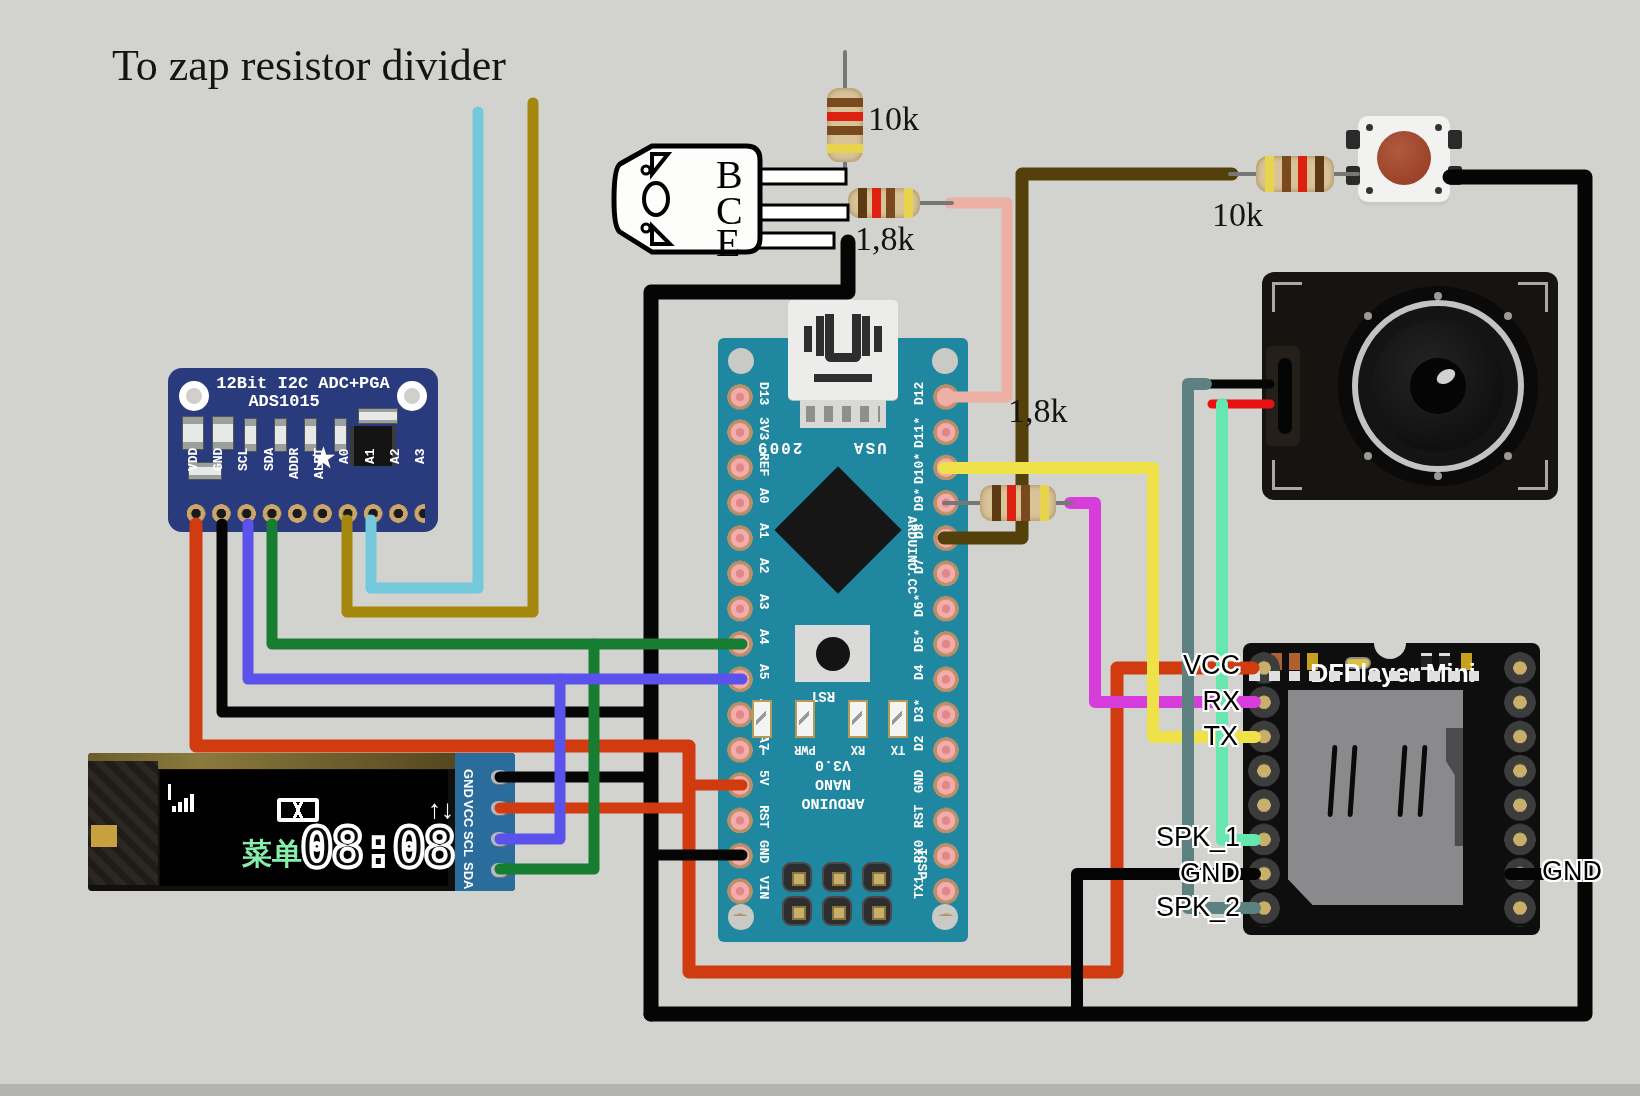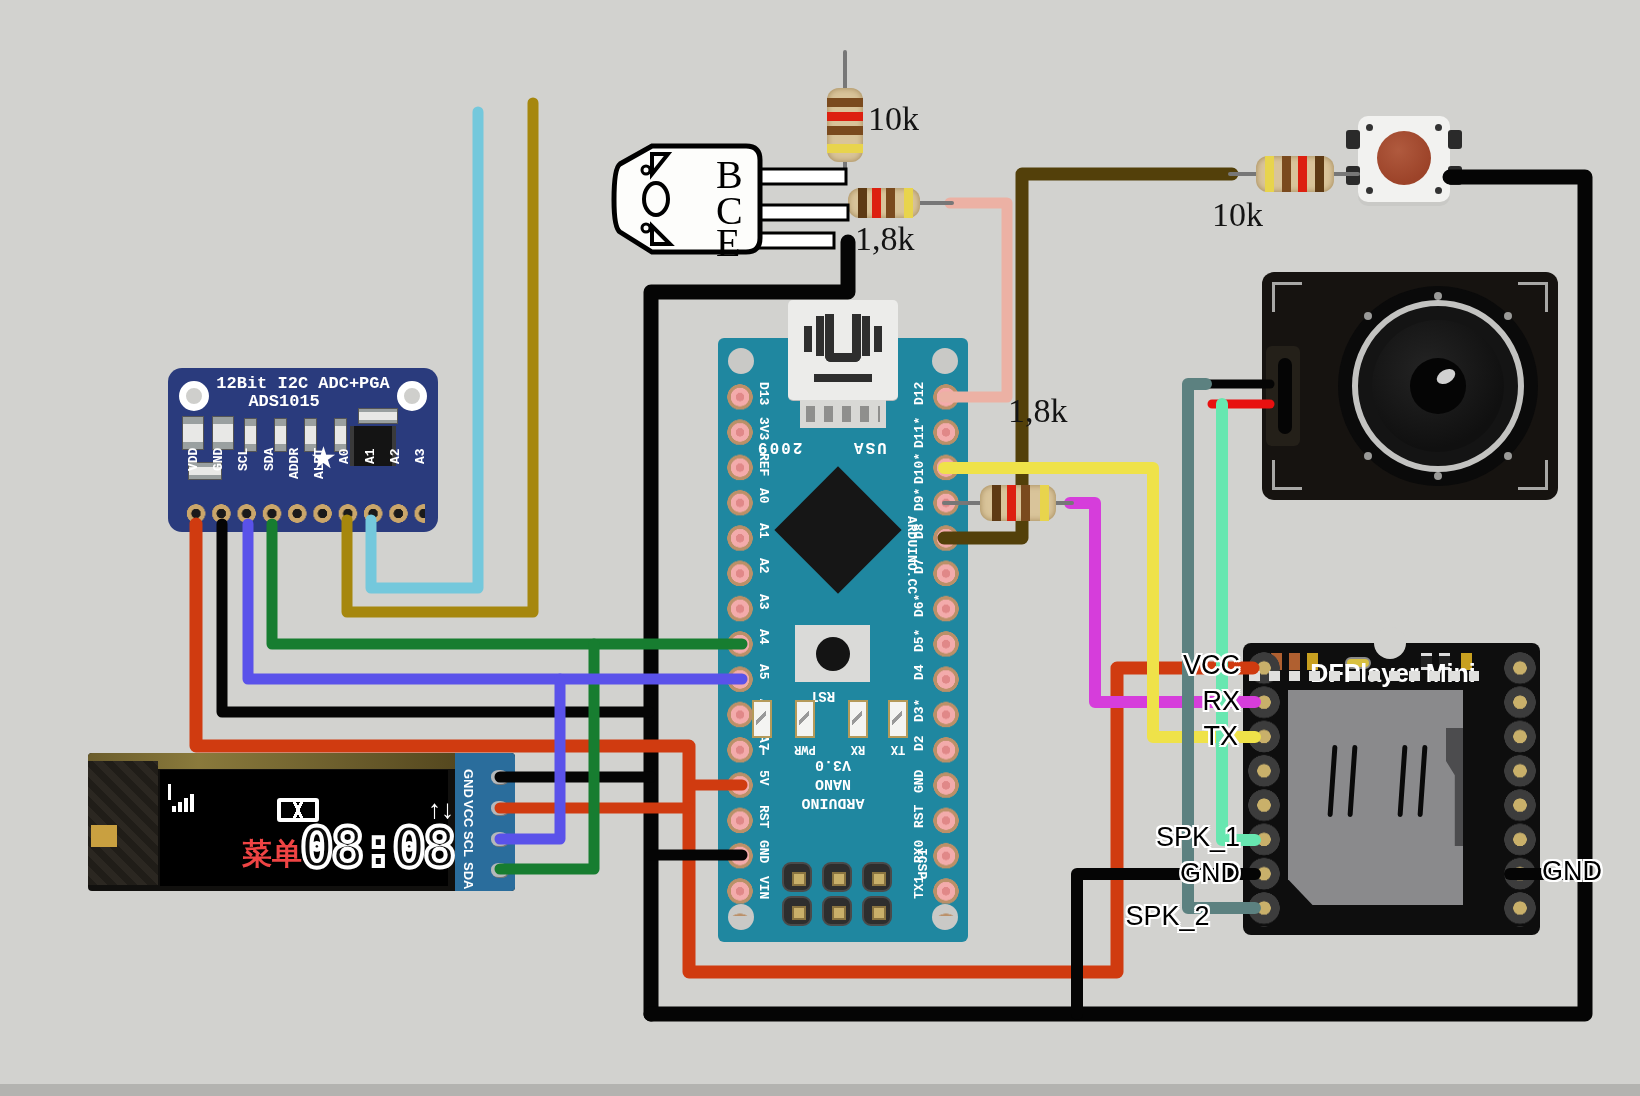--- a/index.html
+++ b/index.html
@@ -65,21 +65,21 @@
   .osc{position:absolute;color:#fff;}
   .sigbar{position:absolute;bottom:0;width:4px;background:#fff;}
   #envelope{position:absolute;left:117px;top:28px;width:42px;height:24px;border:4px solid #fff;border-radius:3px;background:
      linear-gradient(115deg,transparent 46%,#fff 46% 54%,transparent 54%),
      linear-gradient(245deg,transparent 46%,#fff 46% 54%,transparent 54%);}
   #battery{position:absolute;left:302px;top:30px;width:40px;height:20px;border:3px solid #fff;border-radius:2px;padding:2px;}
   #battery::before{content:"";display:block;height:100%;background:repeating-linear-gradient(90deg,#fff 0 5px,transparent 5px 8px);}
   #battery::after{content:"";position:absolute;right:-7px;top:4px;width:4px;height:9px;background:#fff;}
   #oled-time{position:absolute;left:140px;top:44px;font-family:"DejaVu Sans Mono",monospace;font-weight:bold;font-size:56px;
      color:#0a0a0a;-webkit-text-stroke:4px #fff;letter-spacing:-3px;}
-  #oled-menu{position:absolute;left:82px;top:64px;font-size:30px;font-weight:bold;color:#ef4444;font-family:"DejaVu Sans",sans-serif;}
+  #oled-menu{position:absolute;left:82px;top:64px;font-size:30px;font-weight:bold;color:#86efac;font-family:"DejaVu Sans",sans-serif;}
   #oled-qq{position:absolute;left:296px;top:70px;font-size:32px;font-weight:bold;color:#fff;letter-spacing:1px;}
   #oled-strip{position:absolute;left:367px;top:0;width:60px;height:138px;background:#2a6d9c;border-radius:0 4px 4px 0;}
   .oled-pinlbl{position:absolute;left:6px;color:#fff;font-weight:bold;font-size:13px;writing-mode:vertical-rl;height:32px;}
   .oled-pad{position:absolute;left:36px;width:17px;height:14px;background:#b5b8ba;border-radius:45%;box-shadow:1px 1px 0 #777;}
   
   #dfplayer{left:1243px;top:643px;width:297px;height:292px;background:#0e0e0e;border-radius:8px;}
   #dfp-notch{position:absolute;left:131px;top:-16px;width:32px;height:32px;border-radius:50%;background:#d2d2cf;}
   #dfp-title{position:absolute;left:38px;top:16px;width:224px;text-align:center;color:#fff;font-size:25px;font-weight:600;}
   .dfp-col{position:absolute;top:8px;width:34px;height:276px;
      background-image:radial-gradient(circle 6.5px at 17px 17px,#c9b06a 0 6.5px,transparent 7px),
@@ -376,27 +376,28 @@
     <path d="M44,14 L60,14 L44,34 Z" fill="none" stroke="#000" stroke-width="4"></path>
     <path d="M44,104 L62,104 L44,86 Z" fill="none" stroke="#000" stroke-width="4"></path>
     <ellipse cx="48" cy="59" rx="12" ry="16" fill="none" stroke="#000" stroke-width="4"></ellipse>
     <circle cx="38" cy="30" r="4" fill="none" stroke="#000" stroke-width="3"></circle>
     <circle cx="38" cy="88" r="4" fill="none" stroke="#000" stroke-width="3"></circle>
     <text x="108" y="48">B</text>
     <text x="108" y="84">C</text>
     <text x="108" y="116">E</text>
   </svg>
 
+  <div class="serif-label" style="left:112px;top:40px;font-size:44px;">To zap resistor divider</div>
   <div class="serif-label" style="left:868px;top:100px;font-size:34px;">10k</div>
   <div class="serif-label" style="left:855px;top:220px;font-size:34px;">1,8k</div>
   <div class="serif-label" style="left:1008px;top:392px;font-size:34px;">1,8k</div>
   <div class="serif-label" style="left:1212px;top:196px;font-size:34px;">10k</div>
 
   <div class="net-label" style="left:1130px;top:650px;width:110px;text-align:right;">VCC</div>
   <div class="net-label" style="left:1130px;top:686px;width:110px;text-align:right;">RX</div>
   <div class="net-label" style="left:1128px;top:721px;width:110px;text-align:right;" able="false">TX</div>
   <div class="net-label" style="left:1095px;top:822px;width:145px;text-align:right;">SPK_1</div>
   <div class="net-label" style="left:1125px;top:858px;width:115px;text-align:right;">GND</div>
-  <div class="net-label" style="left:1095px;top:892px;width:145px;text-align:center;margin-top:9px;">SPK_2</div>
+  <div class="net-label" style="left:1095px;top:892px;width:145px;text-align:right;">SPK_2</div>
   <div class="net-label" style="left:1542px;top:856px;">GND</div>
 
   <div class="bottomband"></div>
 </div>
 
 </body></html>

